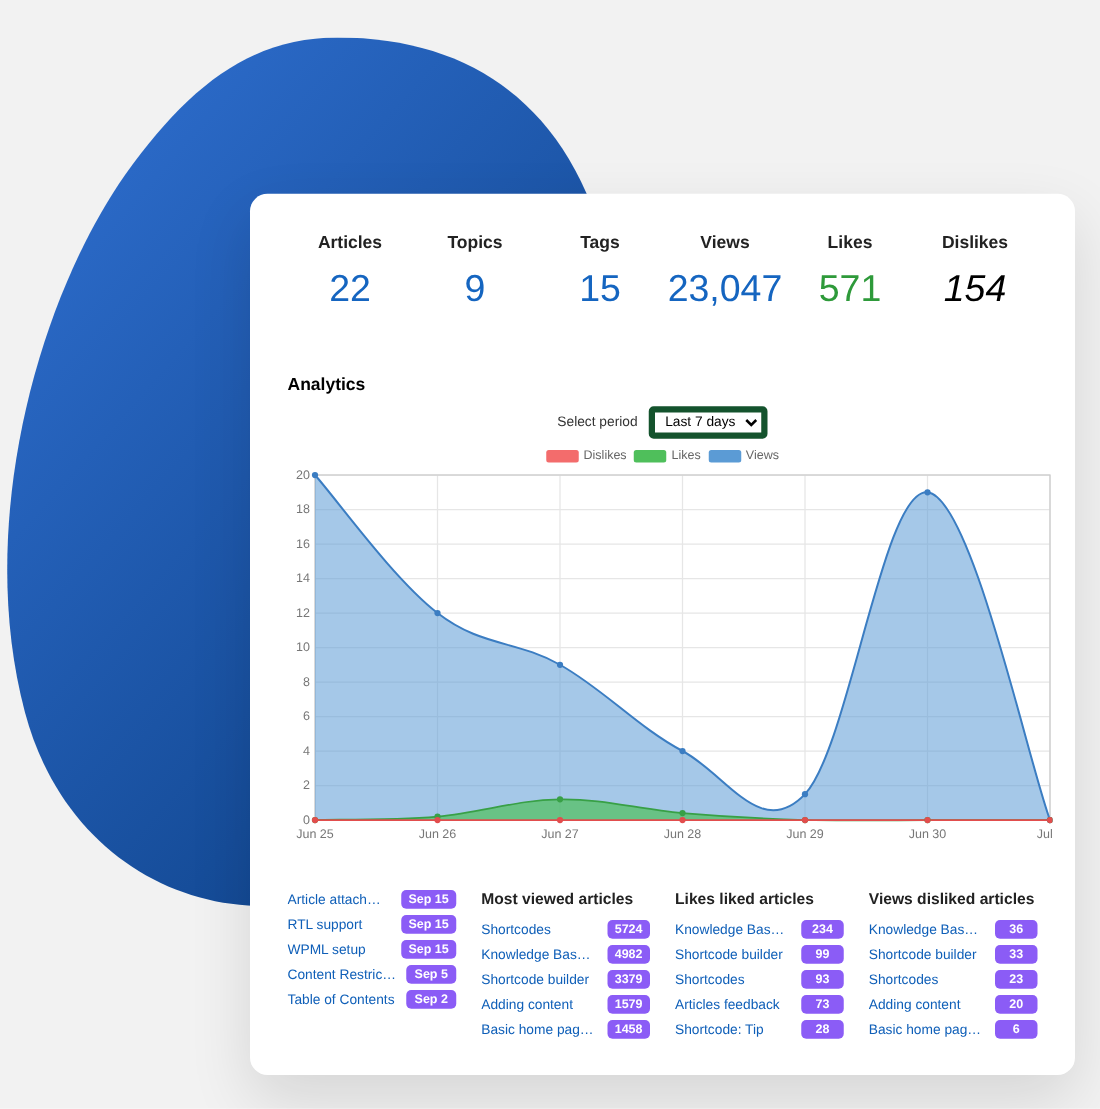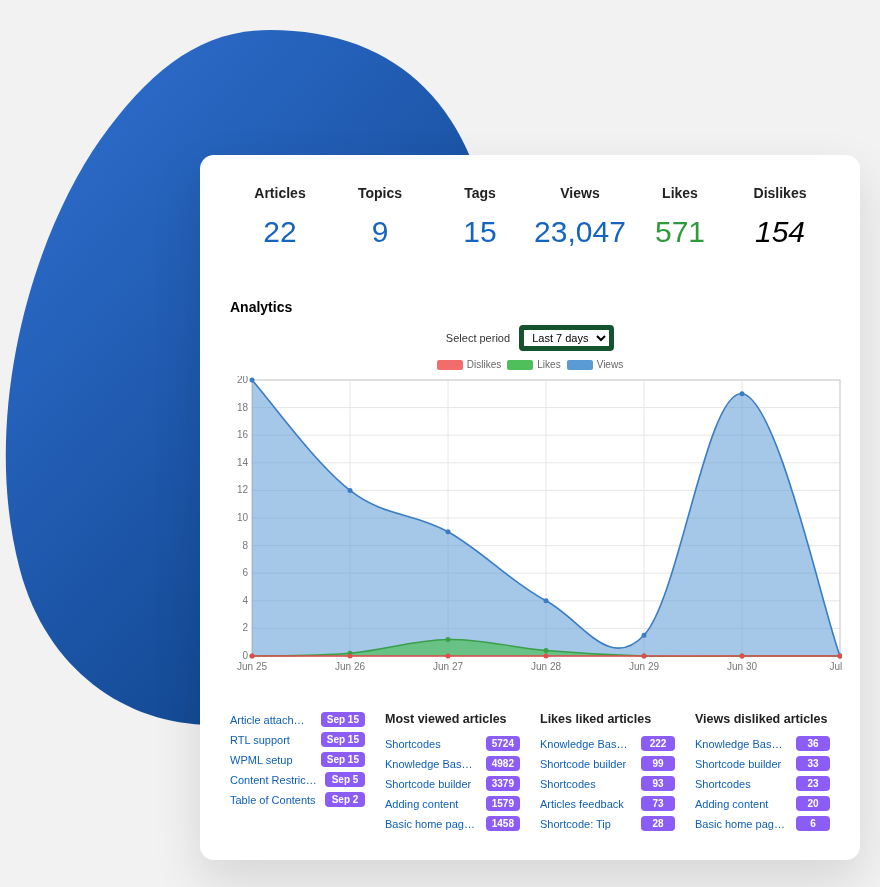--- a/index.html
+++ b/index.html
@@ -319,21 +319,21 @@
         </div>
         <div class="list-item">
           <span class="list-link">Basic home page set...</span>
           <span class="badge">1458</span>
         </div>
       </div>
       <div class="list-col">
         <div class="list-title">Likes liked articles</div>
         <div class="list-item">
           <span class="list-link">Knowledge Base inst...</span>
-          <span class="badge">222</span>
+          <span class="badge">234</span>
         </div>
         <div class="list-item">
           <span class="list-link">Shortcode builder</span>
           <span class="badge">99</span>
         </div>
         <div class="list-item">
           <span class="list-link">Shortcodes</span>
           <span class="badge">93</span>
         </div>
         <div class="list-item">

